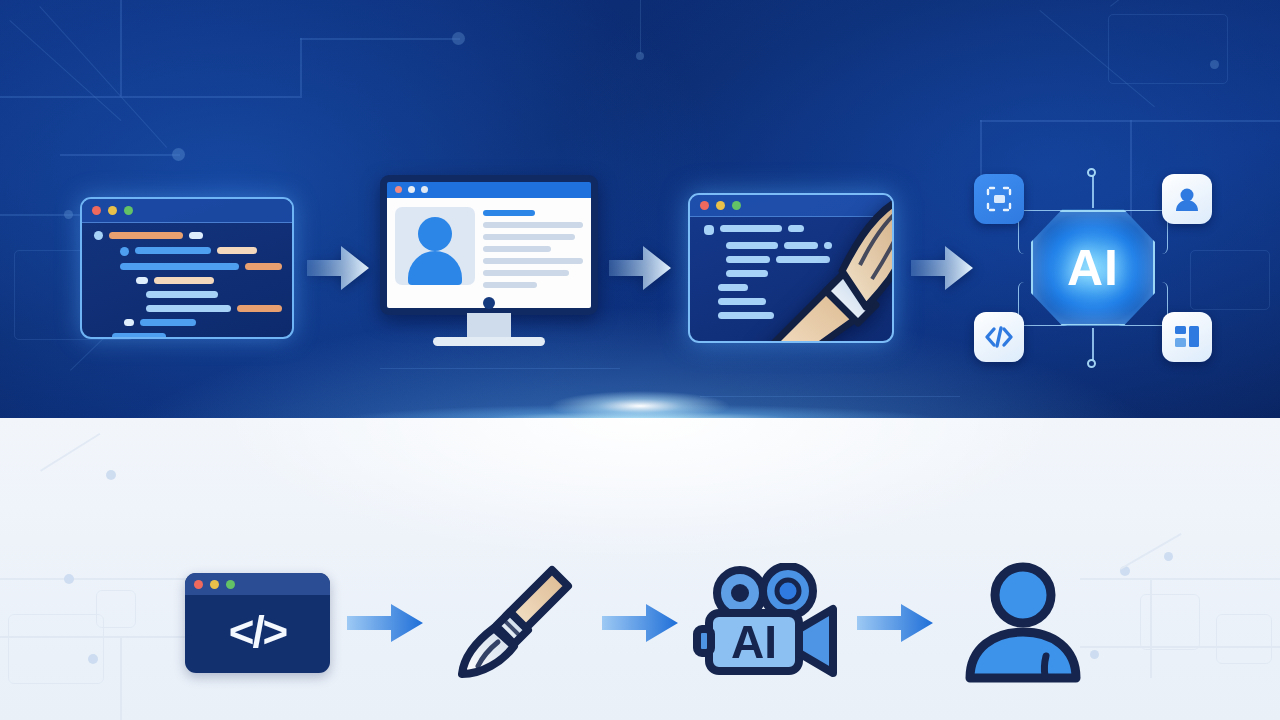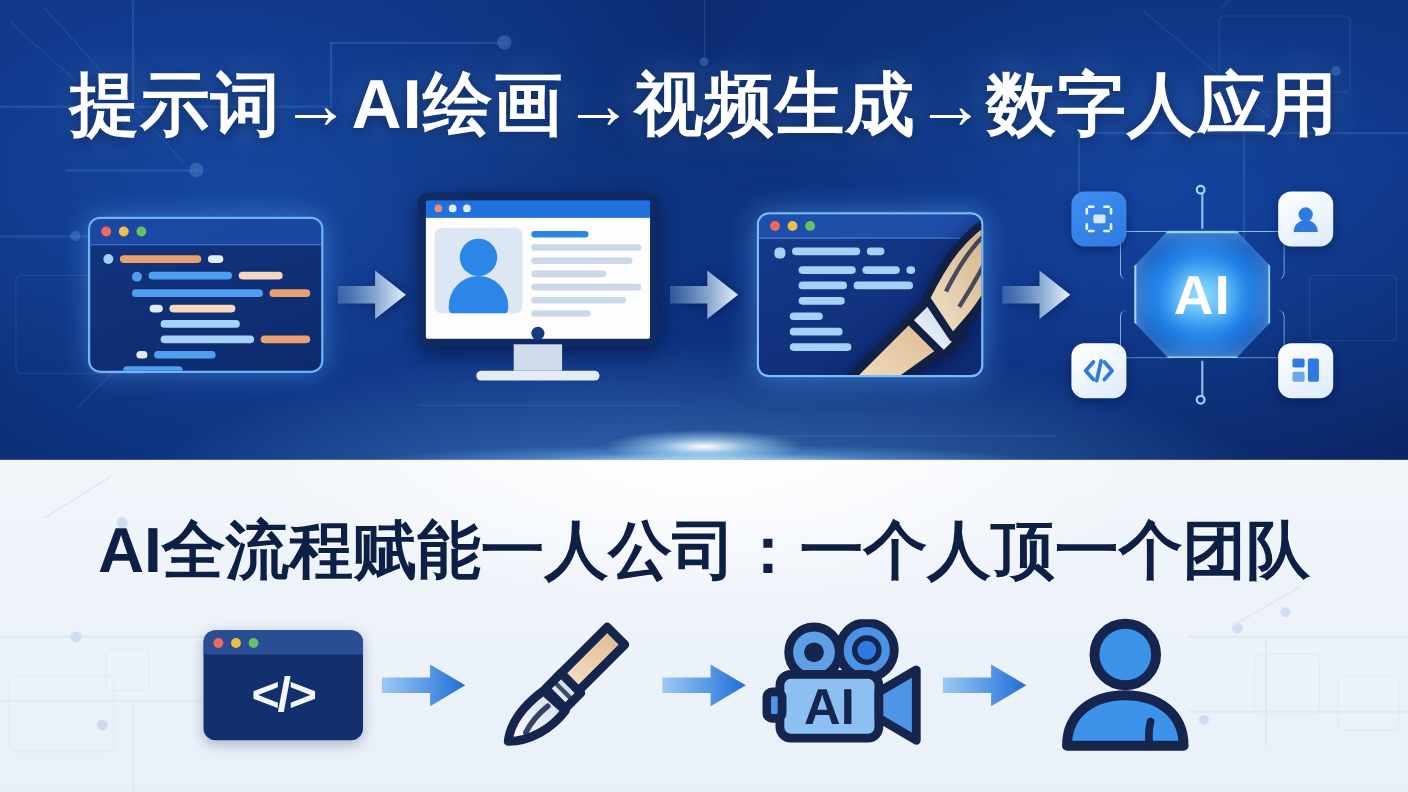--- a/index.html
+++ b/index.html
@@ -201,21 +201,20 @@
       <div class="cl" style="left:640px;top:0;width:1px;height:54px;background:rgba(140,200,255,.35);"></div>
       <div class="cdot" style="left:636px;top:52px;width:8px;height:8px;"></div>
       <div class="cl" style="left:380px;top:368px;width:240px;height:1px;"></div>
       <div class="cl" style="left:700px;top:396px;width:260px;height:1px;"></div>
     </div>
 
     <div class="glow-line"></div>
     <div class="glow-star"></div>
   </div>
 
-  <div class="top-title">提示词→AI绘画→视频生成→数字人应用</div>
 
   <div class="top-row">
 
     <div class="slot">
       <div class="win1">
         <div class="bar">
           <span class="dot d-r"></span>
           <span class="dot d-y"></span>
           <span class="dot d-g"></span>
         </div>
@@ -440,21 +439,20 @@
       <div class="bl" style="left:1080px;top:228px;width:200px;height:2px;"></div>
       <div class="bbox" style="left:1140px;top:176px;width:60px;height:56px;"></div>
       <div class="bbox" style="left:1216px;top:196px;width:56px;height:50px;"></div>
       <div class="bdot" style="left:1120px;top:148px;width:10px;height:10px;"></div>
       <div class="bdot" style="left:1164px;top:134px;width:9px;height:9px;"></div>
       <div class="bdot" style="left:1090px;top:232px;width:9px;height:9px;"></div>
       <div class="bl" style="left:1120px;top:150px;width:70px;height:2px;transform:rotate(-30deg);transform-origin:0 0;"></div>
     </div>
   </div>
 
-  <div class="bot-title">AI全流程赋能一人公司：一个人顶一个团队</div>
 
   <div class="bot-row">
 
     <div class="bslot">
       <div class="bwin">
         <div class="bbar">
           <span class="dot d-r"></span>
           <span class="dot d-y"></span>
           <span class="dot d-g"></span>
         </div>

